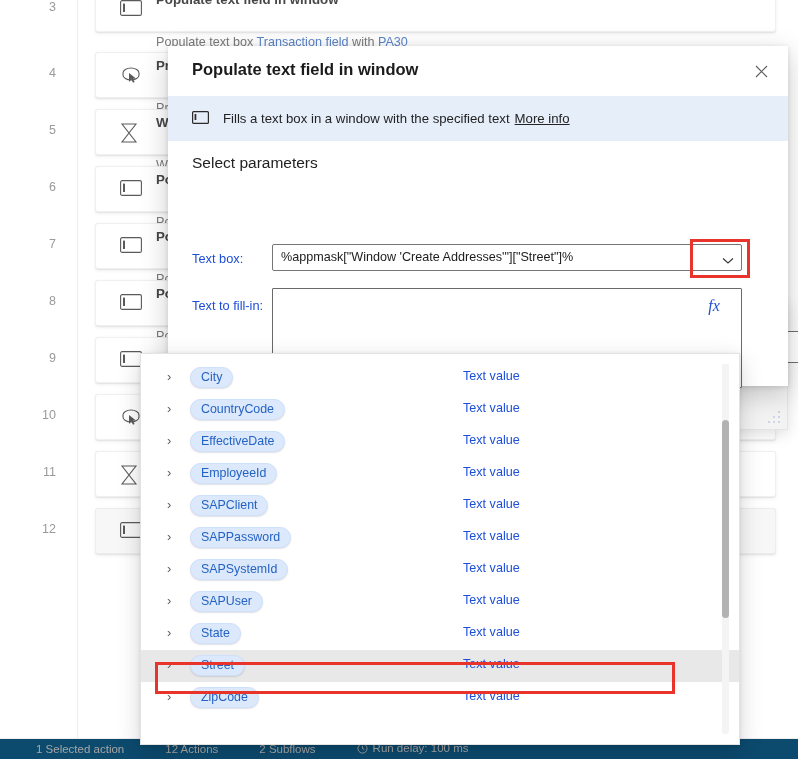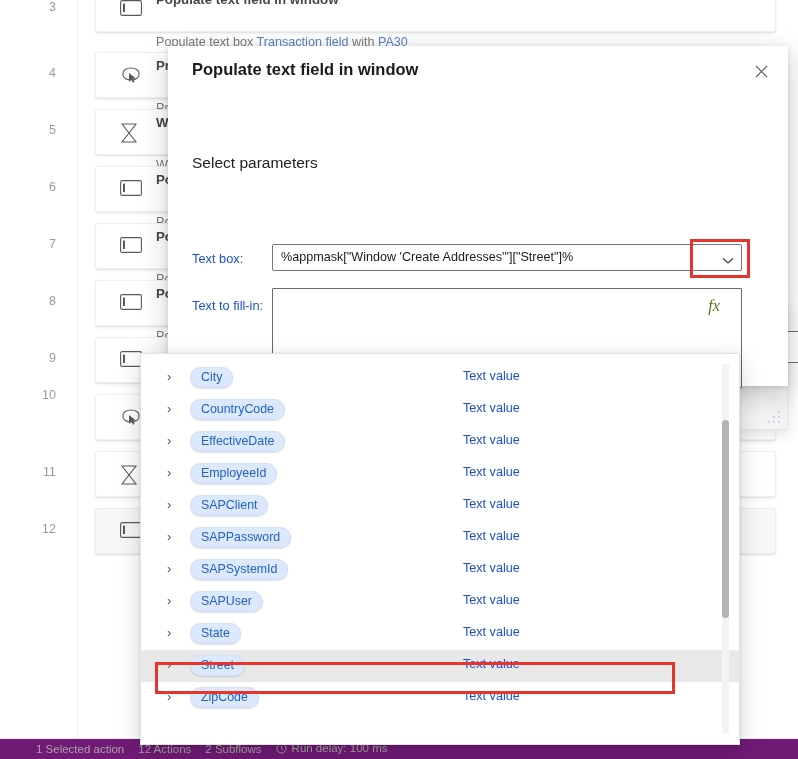--- a/index.html
+++ b/index.html
@@ -42,24 +42,24 @@
     position: absolute; left: 60px; top: 5px; font-size: 13.3px;
     color: #474747; font-weight: 600; white-space: nowrap;
   }
   .ac-sub {
     position: absolute; left: 60px; top: 24px; font-size: 12.6px;
     color: #7a7a7a; white-space: nowrap; margin-top: 24px;
   }
   .ac-sub .lnk { color: #5a84c8; }
   .statusbar {
     position: absolute; left: 0; right: 0; top: 738px; height: 21px;
-    background: #701a75; border-top: 1px solid #ededed;
+    background: #0c4a6e; border-top: 1px solid #ededed;
     font-size: 11.5px; color: #a6a6a6; display: flex; align-items: center; text-align: center;
   }
-  .sb-item { margin-left: 14px; white-space: nowrap; }
+  .sb-item { margin-left: 41px; white-space: nowrap; }
   .sb-item.first { margin-left: 36px; }
   .sb-clock { display: inline-block; vertical-align: -2px; margin-right: 5px; }
 
   
   .backdialog {
     position: absolute; left: 420px; top: 300px; width: 368px; height: 130px;
     background: #f3f3f3; border: 1px solid #e4e4e4;
     box-shadow: 0 4px 14px rgba(0,0,0,.13);
   }
   .backdialog .bd-input {
@@ -118,21 +118,21 @@
     position: absolute; right: 7px; top: 6px; color: #3b3b3b;
   }
   .ttarea {
     position: absolute; left: 104px; height: 100px; width: 470px;
     border: 1px solid #6a6a6a; background: #fff; border-radius: 1px;
   }
   .fxbtn {
     position: absolute; right: 1px; top: 1px; width: 52px; height: 31px;
     display: flex; align-items: center; justify-content: center;
     font-family: "Liberation Serif", serif; font-style: italic;
-    font-size: 16px; color: #4d7c0f; background: #fff; cursor: pointer;
+    font-size: 16px; color: #1d4ed8; background: #fff; cursor: pointer;
   }
   .redbox {
     position: absolute; border: 3px solid #e8342a; pointer-events: none;
   }
 
   
   .vardrop {
     position: absolute; left: 140px; top: 353px; width: 600px; height: 392px;
     background: #ffffff; border: 1px solid #e3e3e3;
     box-shadow: 0 7px 22px rgba(0,0,0,.17), 0 1px 4px rgba(0,0,0,.10);
@@ -178,21 +178,21 @@
 
   <div class="designer">
     <div class="gutter">
         <div class="row-num" style="top: 0px;">3</div>
         <div class="row-num" style="top: 66px;">4</div>
         <div class="row-num" style="top: 123px;">5</div>
         <div class="row-num" style="top: 180px;">6</div>
         <div class="row-num" style="top: 237px;">7</div>
         <div class="row-num" style="top: 294px;">8</div>
         <div class="row-num" style="top: 351px;">9</div>
-        <div class="row-num" style="top: 388px;">10</div>
+        <div class="row-num" style="top: 408px;">10</div>
         <div class="row-num" style="top: 465px;">11</div>
         <div class="row-num" style="top: 522px;">12</div>
       </div>
     <div class="flowlist" id="flowlist">
         <div class="action-card" style="top: -14px;">
           <div class="ac-icon"><svg width="22" height="16" viewBox="0 0 22 16">
               <rect x="0.6" y="0.6" width="20.8" height="14.8" fill="none" stroke="#5a5a5a" stroke-width="1.1" rx="1.5"></rect>
               <rect x="3" y="3.6" width="2" height="8.4" fill="#5a5a5a"></rect>
             </svg></div>
           <div class="ac-title">Populate text field in window</div>
@@ -302,20 +302,30 @@
   <div class="modal">
     <div class="modal-head">
       <div class="modal-title">Populate text field in window</div>
       <div class="modal-close">
         <svg width="13" height="13" viewBox="0 0 13 13">
             <path d="M1 1 L12 12 M12 1 L1 12" stroke="#5c5c5c" stroke-width="1.1" fill="none"></path>
           </svg>
       </div>
     </div>
 
+    <div class="infobar">
+      <span class="ib-icon">
+        <svg width="17" height="13" viewBox="0 0 17 13">
+            <rect x="0.6" y="0.6" width="15.8" height="11.8" fill="none" stroke="#2b2b2b" stroke-width="1.2" rx="1"></rect>
+            <rect x="2.6" y="3" width="1.7" height="6" fill="#2b2b2b"></rect>
+          </svg>
+      </span>
+      <span class="ib-text">Fills a text box in a window with the specified text</span>
+      <span class="ib-link">More info</span>
+    </div>
 
     <div class="sec-title">Select parameters</div>
 
     <div class="flabel" style="left:24px; top:205px;">Text box:</div>
     <div class="combo" style="top:198px;">
       <div class="cval">%appmask["Window 'Create Addresses'"]["Street"]%</div>
       <div class="cchev">
         <svg width="12" height="8" viewBox="0 0 12 8">
             <path d="M1 1.5 L6 6 L11 1.5" fill="none" stroke="#3b3b3b" stroke-width="1.2"></path>
           </svg>

